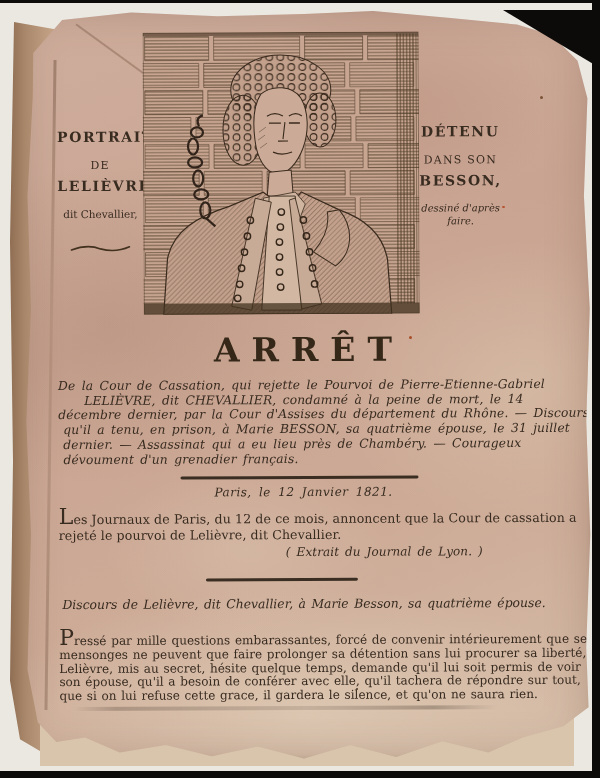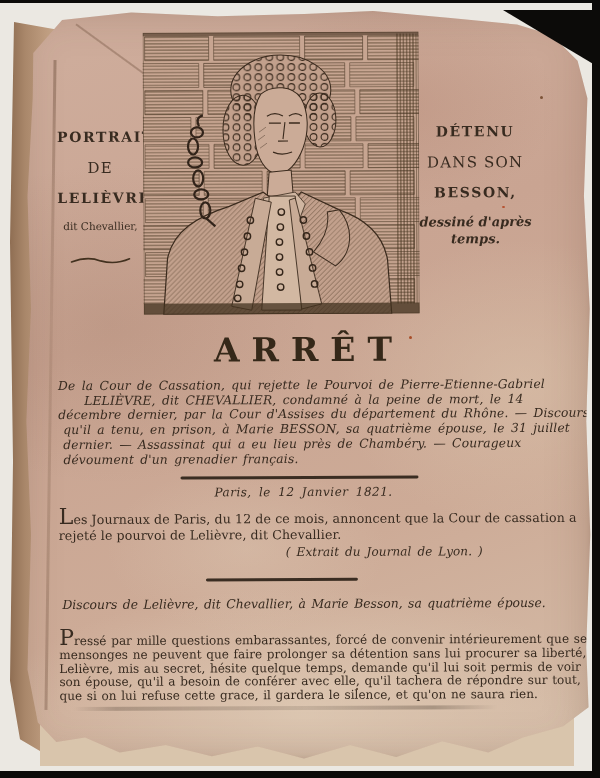--- a/index.html
+++ b/index.html
@@ -35,23 +35,23 @@
   .sp1{left:409px;top:336px;width:3px;height:3px;background:#a84d28;}
   .sp2{left:502px;top:206px;width:3px;height:2px;background:#b5502e;}
   .sp3{left:540px;top:96px;width:3px;height:3px;background:#7c5337;filter:blur(.5px);}
   .sp4{left:356px;top:688px;width:2px;height:2px;background:#4a3424;}
 
   .content{position:absolute;left:42px;top:18px;width:490px;color:#382b20;transform:rotate(-.25deg);}
   .header-row{display:flex;margin-top:6px;}
   .col-left{width:86px;text-align:center;padding-top:96px;}
   .col-right{flex:1;text-align:center;padding-top:92px;padding-right:52px;}
   .h-big{font-size:14px;letter-spacing:1.6px;margin-bottom:14px;white-space:nowrap;font-weight:bold;}
-  .h-mid{font-size:15px;letter-spacing:1.2px;margin-bottom:13px;}
+  .h-mid{font-size:11px;letter-spacing:1.2px;margin-bottom:6px;}
   .h-small{font-size:10.5px;margin-bottom:18px;white-space:nowrap;}
-  .h-ital{font-style:italic;font-size:13px;margin-bottom:2px;white-space:nowrap;font-weight:bold;}
+  .h-ital{font-style:italic;font-size:10px;margin-bottom:2px;white-space:nowrap;}
   .ornament{margin-top:4px;}
   .portrait-box{width:276px;}
   .title{margin:12px 0 0;text-align:center;font-size:33px;font-weight:700;
     letter-spacing:12px;padding-left:12px;color:#352819;}
   .summary{margin-top:9px;font-style:italic;font-size:12.3px;line-height:14.7px;
     word-spacing:2.2px;letter-spacing:.15px;white-space:nowrap;}
   .s1{margin-left:26px;}.s3{margin-left:5px;}.s4{margin-left:5px;}.s5{margin-left:5px;}
   .rule{background:#3a2d22;border-radius:2px;}
   .rule1{height:3px;width:238px;margin:10px auto 6px;transform:translateX(-4px);}
   .rule2{height:2.5px;width:152px;margin:18px auto 0;transform:translateX(-22px);}
@@ -222,21 +222,21 @@
             <rect x="0" y="271" width="276" height="11" fill="#42311f" opacity="0.75"></rect>
             <rect x="0.5" y="0.5" width="275" height="281" fill="none" stroke="#42311f" opacity="0.5"></rect>
           </svg>
         </div>
 
         <div class="col-right">
           <div class="h-big">DÉTENU</div>
           <div class="h-mid">DANS SON</div>
           <div class="h-big">BESSON,</div>
           <div class="h-ital">dessiné d'après</div>
-          <div class="h-ital">temps.</div>
+          <div class="h-ital">faire.</div>
         </div>
       </div>
 
       <h1 class="title">ARRÊT</h1>
 
       <div class="summary">
         <div class="s0">De la Cour de Cassation, qui rejette le Pourvoi de Pierre-Etienne-Gabriel</div>
         <div class="s1">LELIÈVRE, dit CHEVALLIER, condamné à la peine de mort, le 14</div>
         <div class="s2">décembre dernier, par la Cour d'Assises du département du Rhône. — Discours</div>
         <div class="s3">qu'il a tenu, en prison, à Marie BESSON, sa quatrième épouse, le 31 juillet</div>

